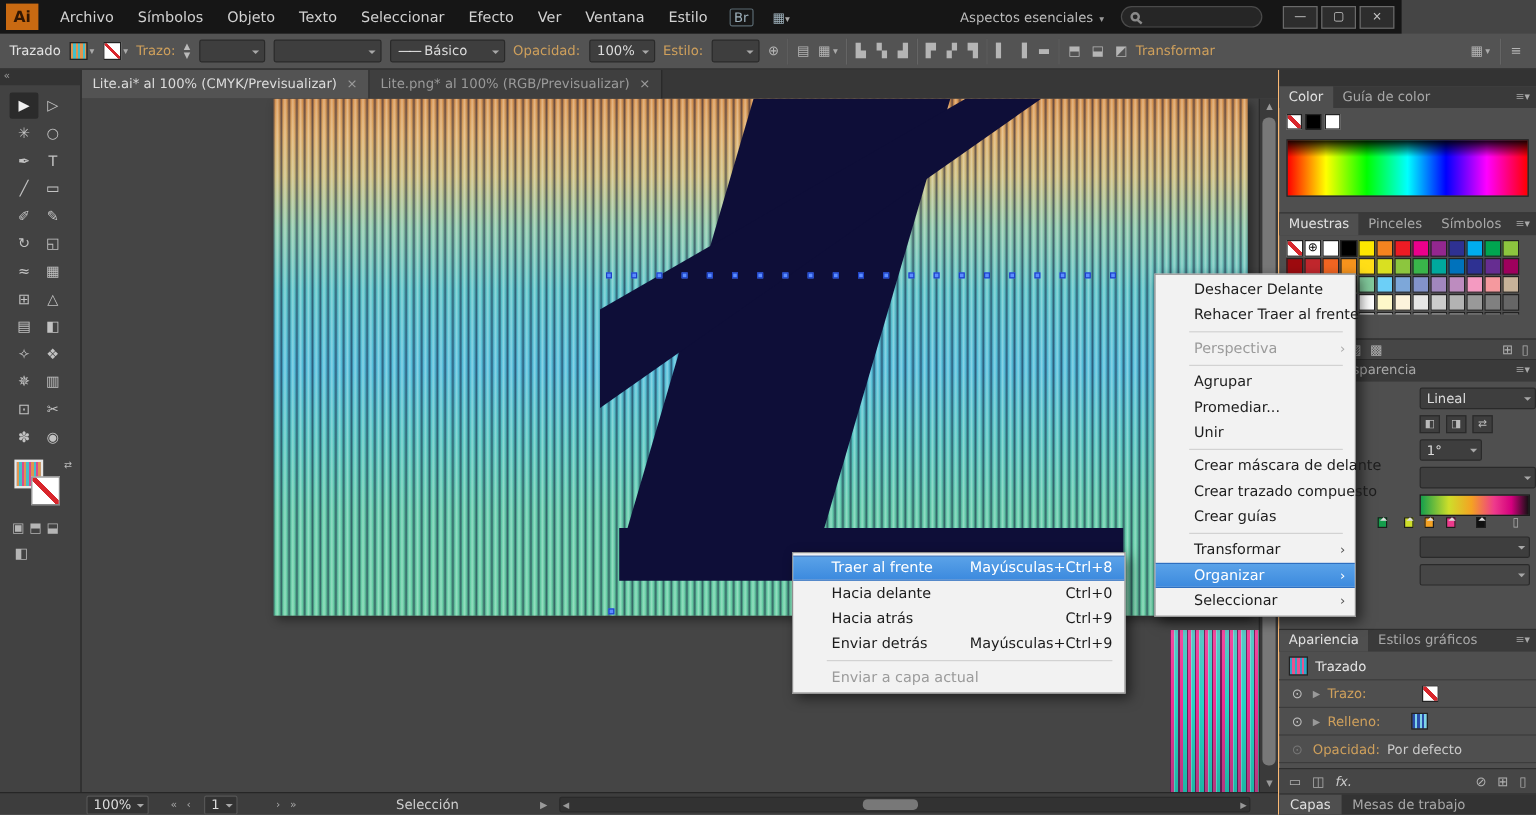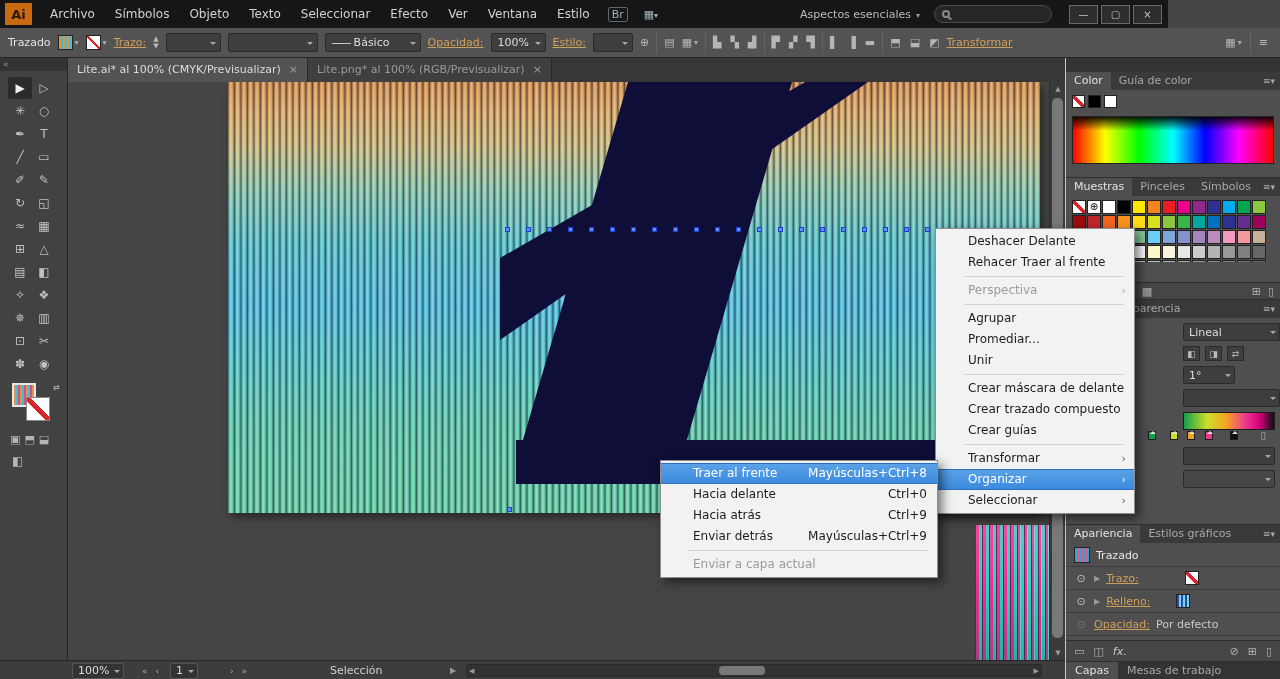--- a/index.html
+++ b/index.html
@@ -23,21 +23,21 @@
   .mag::after{content:"";position:absolute;width:5px;height:2px;background:#8a8a8a;right:-4px;bottom:-3px;transform:rotate(40deg)}
   .search-input{background:transparent;border:0;outline:0;color:#ccc;width:90px;font-size:11px}
   .wc{width:29px;height:19px;border:1px solid #6a6a6a;background:#2d2d2d;color:#c8c8c8;display:flex;
       align-items:center;justify-content:center;margin-left:3px;font-size:10px}
   .wc.close{margin-right:6px}
 
   
   .controlbar{position:absolute;left:0;top:28px;width:1280px;height:30px;background:#535353;border-bottom:1px solid #262626;
               display:flex;align-items:center;gap:7px;padding:0 8px;z-index:9}
   .cb-label{color:#e3e3e3}
-  .plink{color:#cfa05c;text-decoration:underline}
+  .plink{color:#cfa05c;}
   .combo{height:19px;background:#3e3e3e;border:1px solid #2a2a2a;border-radius:2px;display:inline-flex;align-items:center;
          position:relative;color:#ddd;padding:0 16px 0 6px}
   .combo::after{content:"";position:absolute;right:4px;top:8px;border:3px solid transparent;border-top-color:#a8a8a8}
   .w40{width:40px}.w55{width:55px}.w90{width:90px}.w95{width:96px}
   .swcombo{display:inline-flex;align-items:center;gap:2px}
   .swmini{width:15px;height:15px;border:1px solid #222}
   .mini-stripes{background:repeating-linear-gradient(90deg,#e0954f 0 2px,#43bfca 2px 4px)}
   .mini-none{background-color:#fff;background-image:linear-gradient(45deg,transparent 43%,#d8262c 43%,#d8262c 57%,transparent 57%)}
   .car8{font-size:8px;color:#aaa}
   .stepper{display:inline-flex;flex-direction:column;line-height:7px;font-size:7px;color:#bbb}
@@ -155,21 +155,21 @@
   .ctxmenu{position:absolute;background:#f2f2f2;border:1px solid #8f8f8f;box-shadow:4px 4px 10px rgba(0,0,0,.55);
            padding:2px 0;z-index:60;color:#1c1c1c;font-size:12px}
   .mitem{height:21px;line-height:21px;padding:0 10px 0 32px;position:relative;display:flex;align-items:center;white-space:nowrap}
   .mitem .mshort{margin-left:auto;padding-left:30px}
   .mitem .marrow{position:absolute;right:8px;font-size:11px;color:#555}
   .mitem.disabled{color:#9b9b9b}
   .mitem.disabled .marrow{color:#aaa}
   .mitem.highlight{background:linear-gradient(#5aa2e8,#3c8ade);color:#fff;border-top:1px solid #2e6fc0;border-bottom:1px solid #2e6fc0}
   .mitem.highlight .marrow{color:#fff}
   .msep{height:1px;background:#d2d2d2;margin:3px 10px 3px 28px}
-  #contextmenu{left:935px;top:228px;width:200px}
+  #contextmenu{left:962px;top:228px;width:168px}
   #submenu{left:660px;top:460px;width:278px;z-index:70}
 </style>
 </head>
 <body>
 
 <div id="stage">
 
   <div class="menubar">
     <div class="ai-logo">Ai</div>
     <div id="menu-items" style="display:flex">

